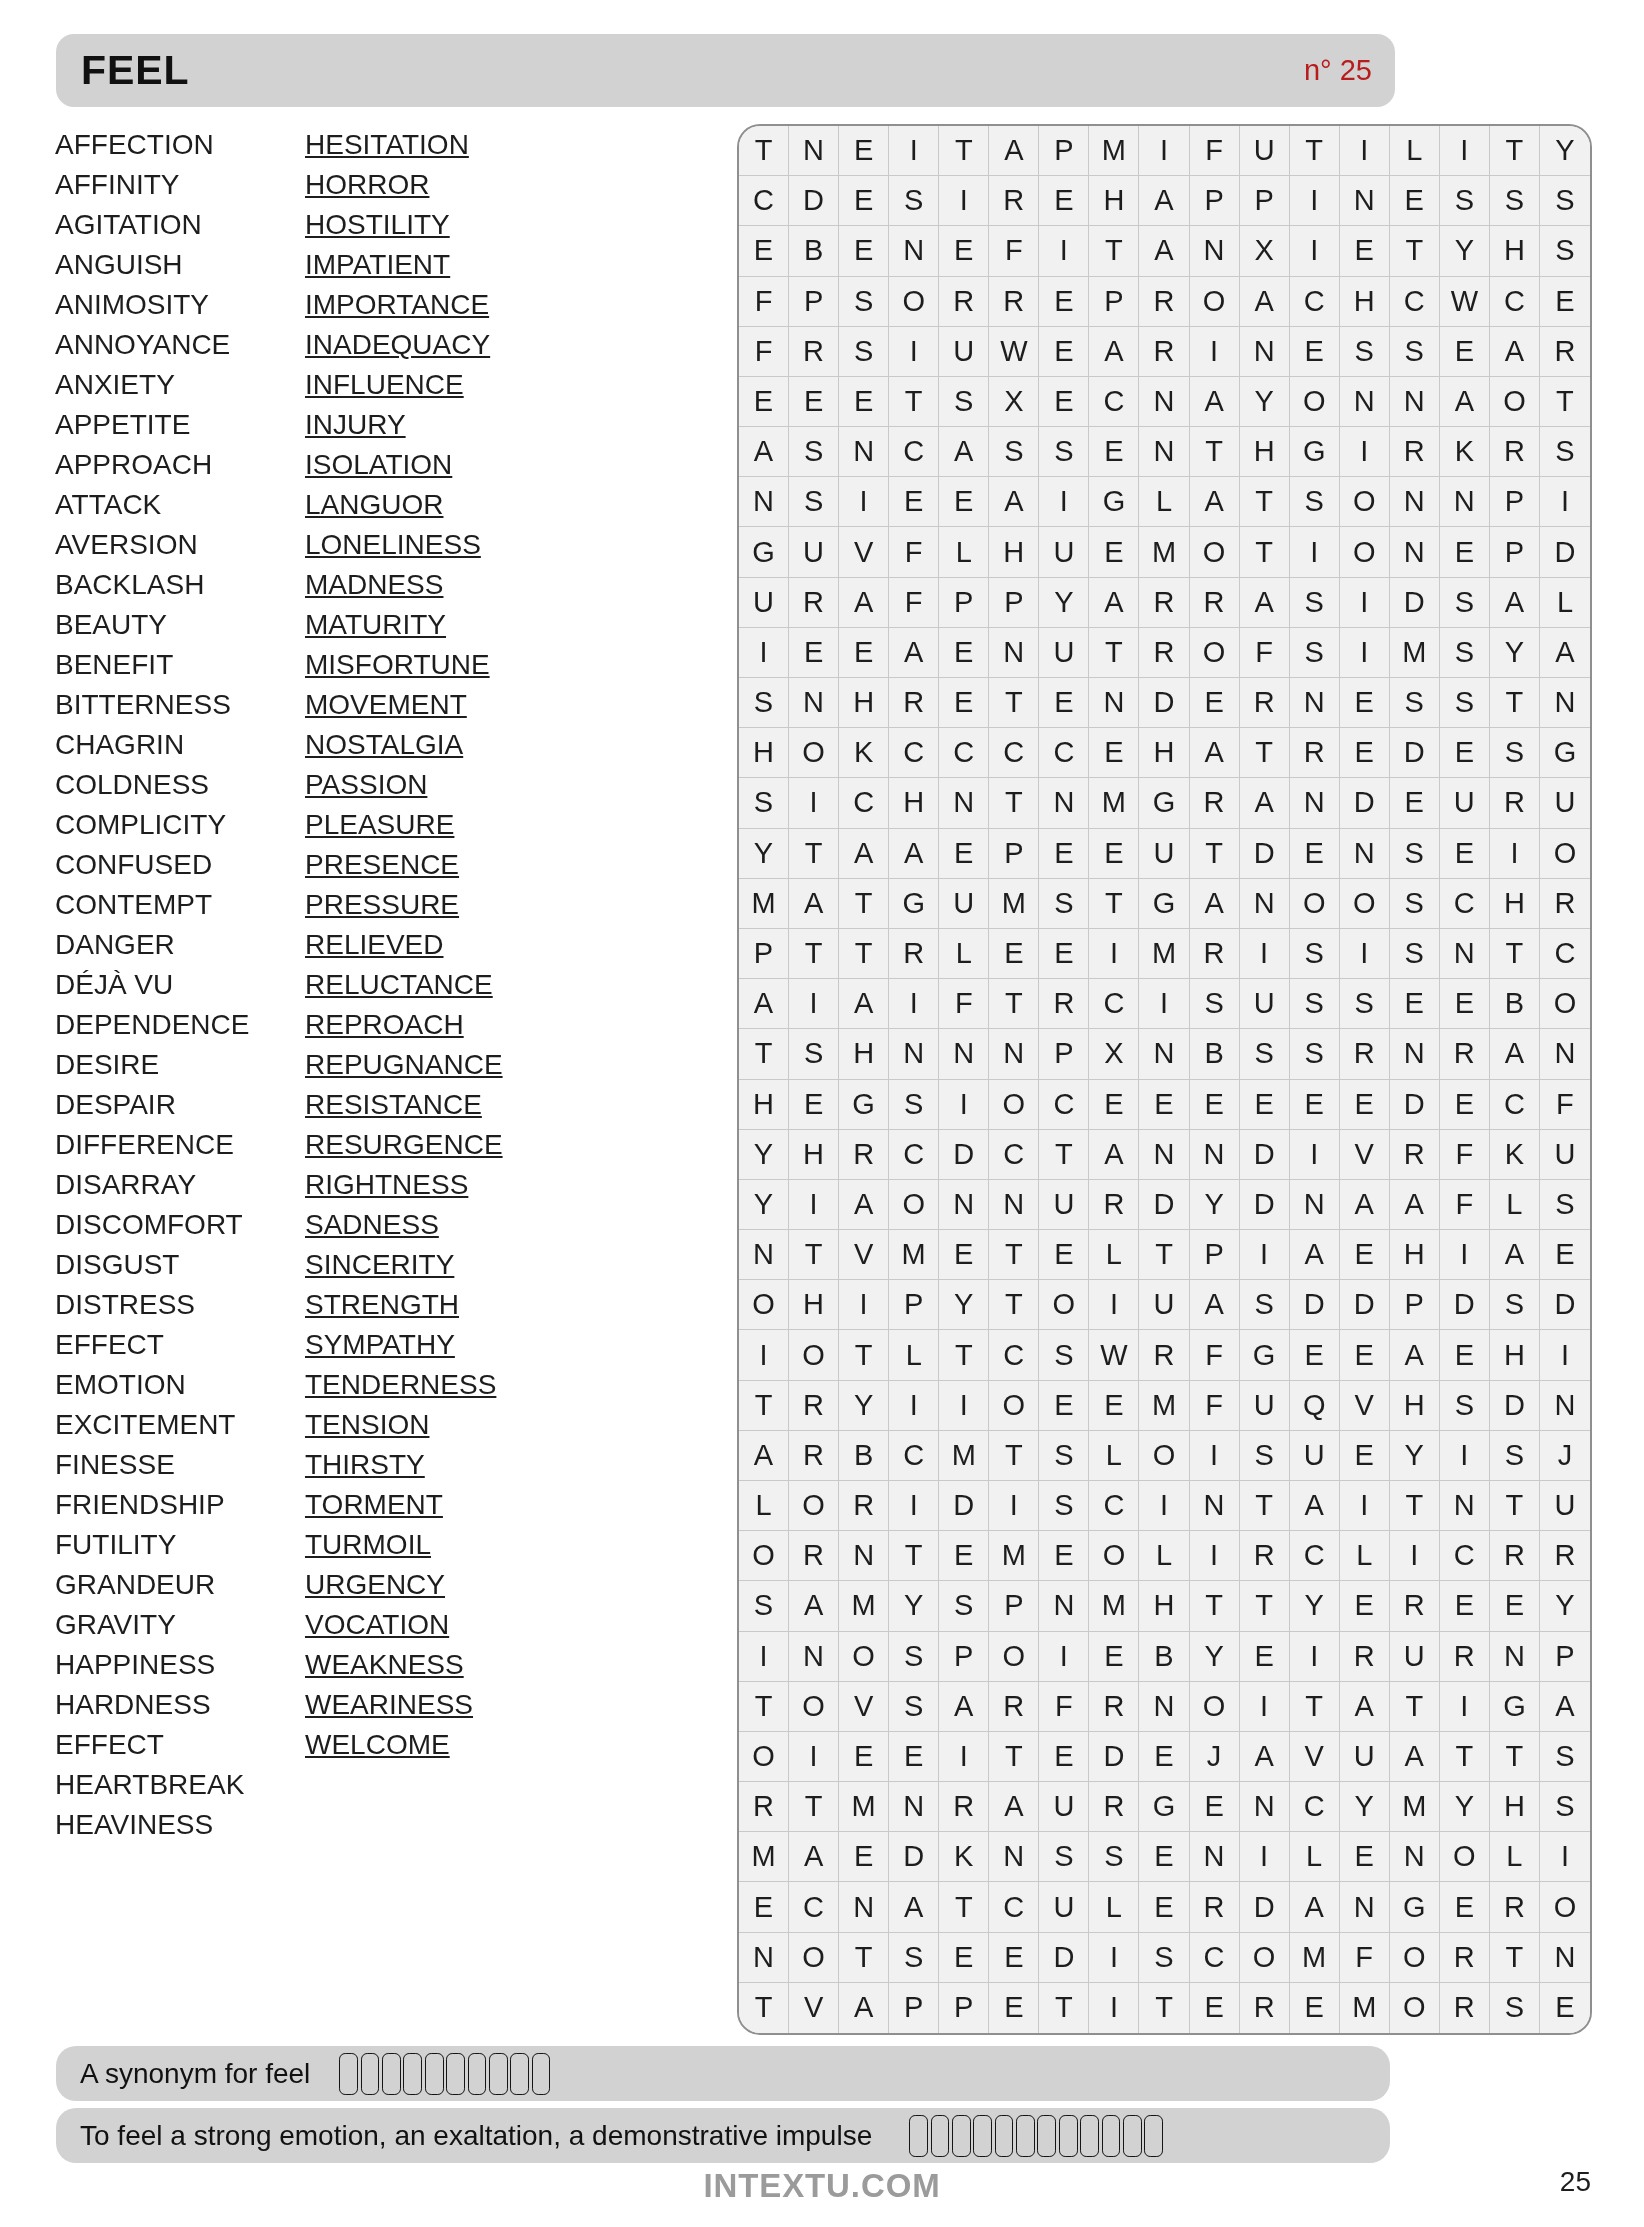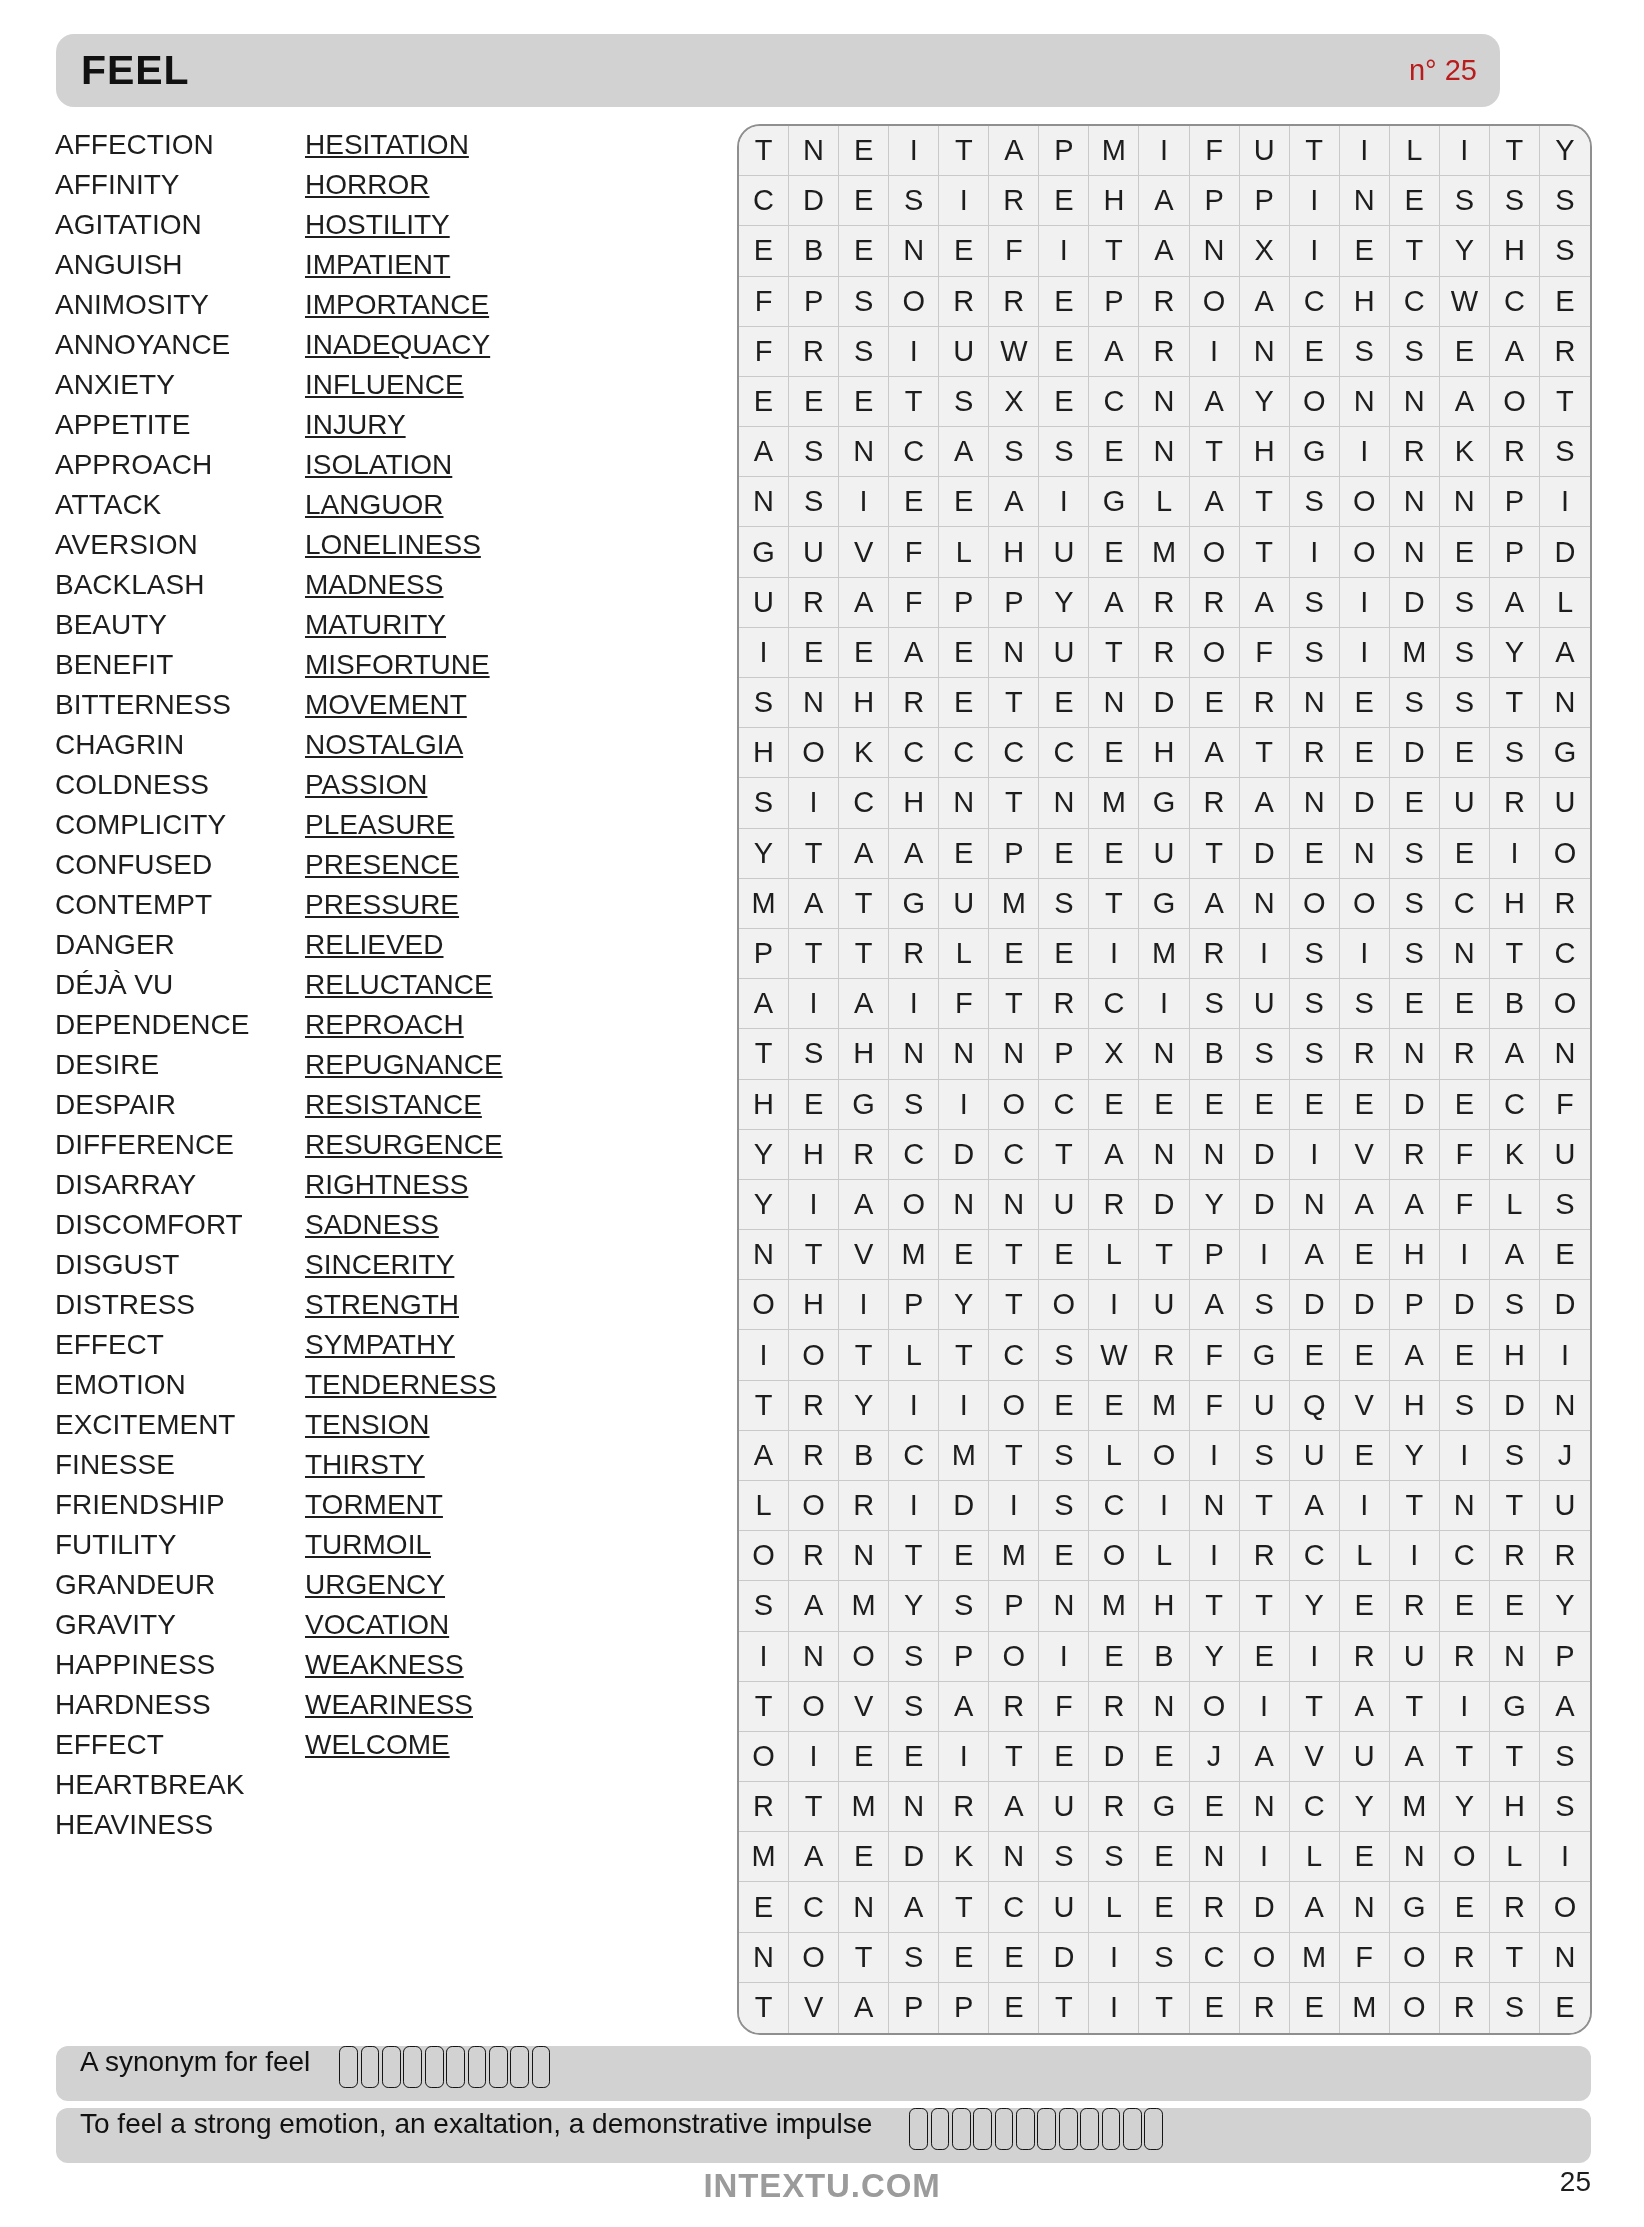--- a/index.html
+++ b/index.html
@@ -8,21 +8,21 @@
     width: 1644px; height: 2228px;
     position: relative;
     font-family: "Liberation Sans", sans-serif;
     color: var(--ink, #1d1d1d);
   }
   .page { position: absolute; inset: 0; }
 
   
   .header-bar {
     position: absolute; left: 56px; top: 34px;
-    width: 1444px; height: 73px;
+    width: 1339px; height: 73px;
     background: var(--band, #d2d2d2);
     border-radius: 18px;
     display: flex; align-items: center; justify-content: space-between;
     padding: 0 23px 0 25px;
   }
   .title { font-size: 41px; font-weight: 700; letter-spacing: 0.9px; color: #111; }
   .number { font-size: 29px; font-weight: 400; color: #b91c1c; }
 
   
   .word-list {
@@ -62,24 +62,24 @@
     border-bottom: 0.9px solid var(--gridLine, #c9c9c9);
     display: flex; align-items: center; justify-content: center;
     font-size: 29px; font-weight: 400; color: #1d1d1d;
   }
   .grid-cell.last-col { border-right: none; }
   .grid-cell.last-row { border-bottom: none; }
 
   
   .clue-band {
     position: absolute; left: 56px;
-    width: 1535px; height: 55px;
+    width: 1334px; height: 55px;
     background: var(--band, #d2d2d2);
-    border-radius: 12px;
-    display: flex; align-items: flex-start;
+    border-radius: 20px;
+    display: flex; align-items: center;
   }
   .clue-band.first { top: 2046px; }
   .clue-band.second { top: 2108px; }
   .clue-label { font-size: 28px; color: #111; padding-left: 24px; white-space: nowrap; }
   .boxes { display: flex; gap: 2.7px; align-items: center; }
   .clue-band.first  .boxes { margin-left: 29px; }
   .clue-band.second .boxes { margin-left: 37px; }
   .answer-box {
     width: 18.7px; height: 42px;
     border: 1.8px solid #151515;

